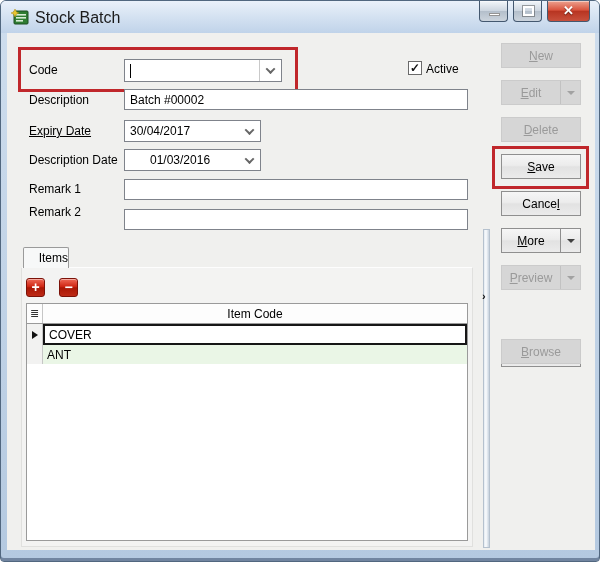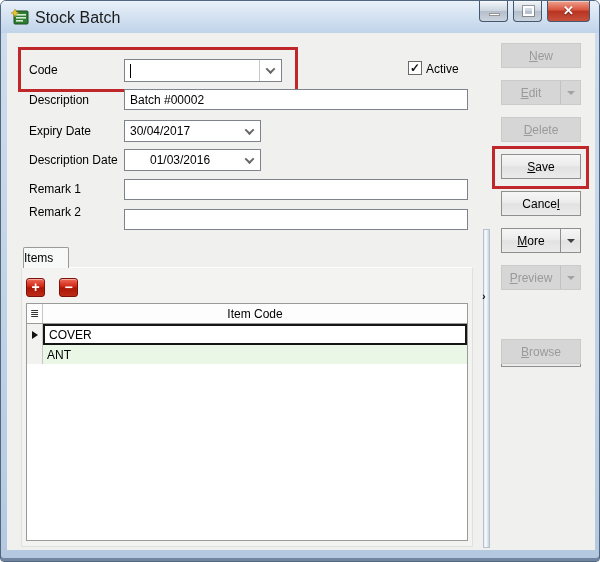--- a/index.html
+++ b/index.html
@@ -42,21 +42,21 @@
   .combo .arrow-seg.sep { border-left:1px solid #c9c9c9; }
   .chev { width:7px; height:7px; border-right:2px solid #676767; border-bottom:2px solid #676767;
     transform:rotate(45deg) translate(-1px,-1px); }
   .caret { width:1px; height:14px; background:#000; }
   .hl { border:3px solid #c0272b; background:transparent; pointer-events:none; }
   .checkbox { width:14px; height:14px; background:#fff; border:1px solid #6a6a6a;
     display:flex; align-items:center; justify-content:center; font-size:12px; line-height:1;
     color:#111; font-weight:bold; }
   
   .tab { background:#f7f8f8; border:1px solid #9a9a9a; border-bottom:none;
-    border-radius:2px 2px 0 0; display:flex; align-items:center; justify-content:flex-start;
+    border-radius:2px 2px 0 0; display:flex; align-items:center; justify-content:flex-end;
     font-size:12px; }
   .tab-panel { background:#f3f3f2; border:1px solid #e0e0de; border-top:1px solid #fdfdfd; }
   .tool-btn { width:19px; height:19px; border-radius:3px; border:1px solid #7c1208;
     background:linear-gradient(#ef6a58,#cf2613 45%,#a91705 52%,#bd2a16);
     color:#fff; font-weight:bold; font-size:14px; line-height:16px; text-align:center;
     box-shadow: inset 0 1px 0 rgba(255,255,255,.45); cursor:pointer; }
   .grid { background:#fff; border:1px solid #9a9a9a; display:flex; flex-direction:column; }
   .g-header { height:20px; display:flex; border-bottom:1px solid #9a9a9a; background:#fdfdfd; }
   .g-ind { width:16px; border-right:1px solid #c6c6c6; background:#f2f2f1;
     display:flex; align-items:center; justify-content:center; }
@@ -133,21 +133,21 @@
   <div class="abs checkbox" style="left:407px; top:60px;">
     <span>✓</span>
   </div>
   <span class="abs flabel" style="left:425px; top:61px;">Active</span>
 
   <span class="abs flabel" style="left:28px; top:92px;">Description</span>
   <div class="abs textbox" style="left:123px; top:88px; width:344px; height:21px;">
     <span>Batch #00002</span>
   </div>
 
-  <span class="abs flabel" style="left:28px; top:123px;">Expiry Date</span>
+  <span class="abs flabel" style="left:28px; top:123px;text-decoration:underline;">Expiry Date</span>
   <div class="abs combo" style="left:123px; top:119px; width:137px; height:22px;">
     <span class="val">30/04/2017</span>
     <span class="arrow-seg">
         <span class="chev"></span>
       </span>
   </div>
 
   <span class="abs flabel" style="left:28px; top:152px;">Description Date</span>
   <div class="abs combo" style="left:123px; top:148px; width:137px; height:22px;padding-left:20px;">
     <span class="val">01/03/2016</span>

